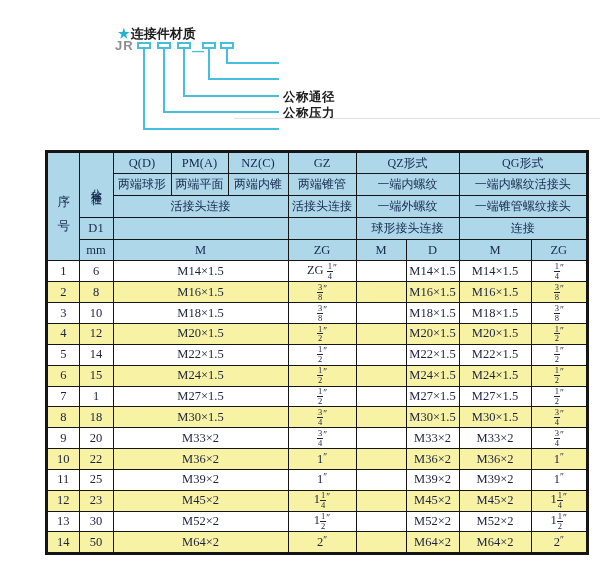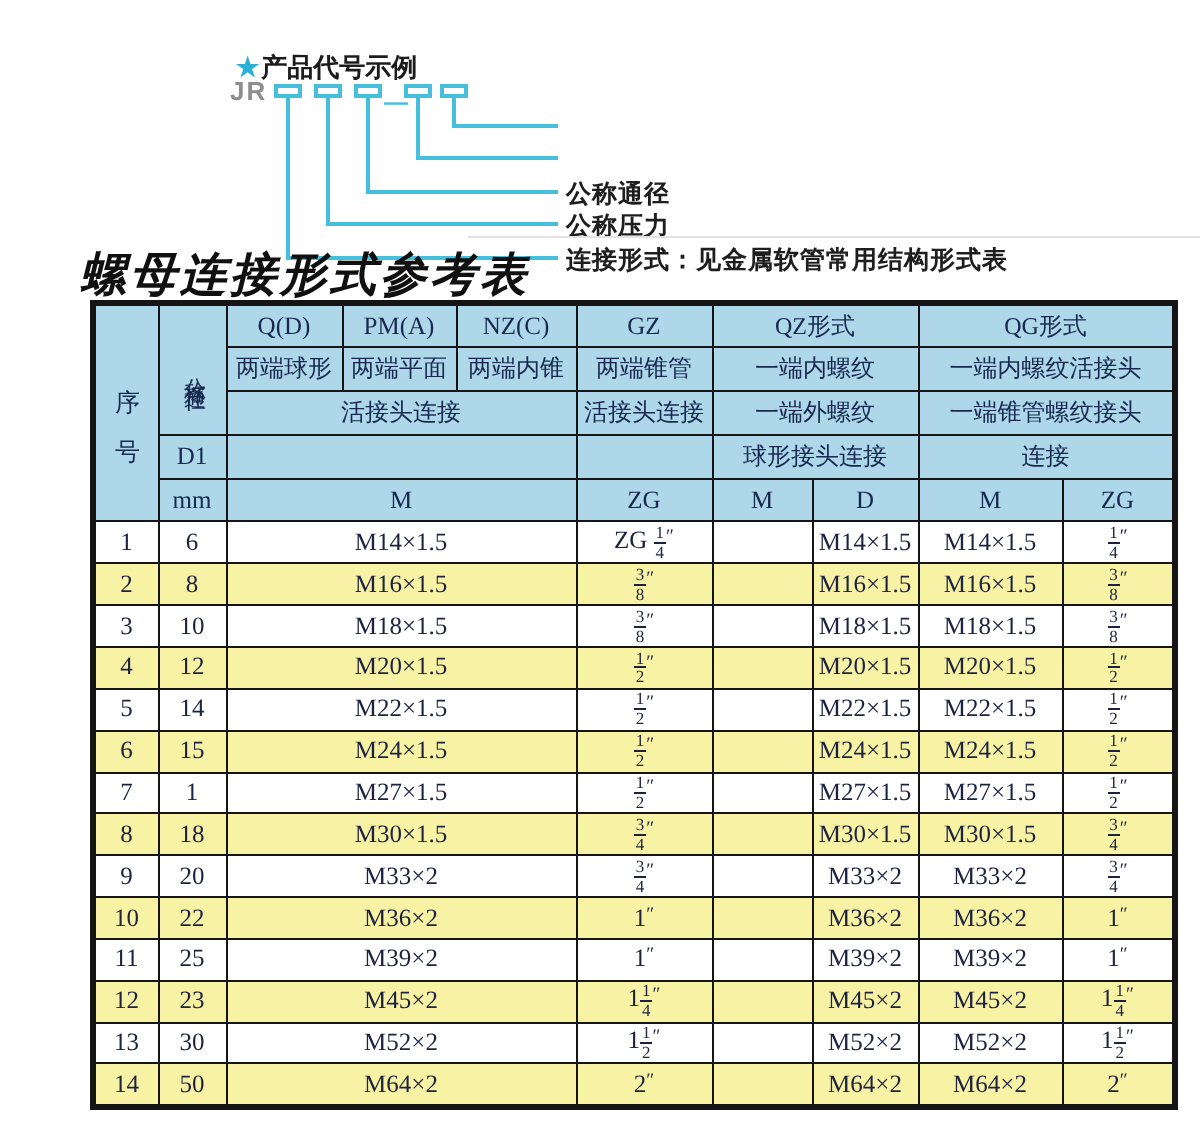--- a/index.html
+++ b/index.html
@@ -50,21 +50,21 @@
   .fr { display:inline-block; vertical-align:-5px; line-height:1.05; text-align:center; font-size:8.5px; }
   .fr .fn { display:block; padding:0 1px; }
   .fr .fd { display:block; border-top:1px solid currentColor; padding:0 1px; }
   .q { font-size:9.5px; vertical-align:3px; }
 </style>
 </head>
 <body>
 
 <div class="page" style="--accent: #45bfdc; --star: #2bafd6; --header-bg: #aed7ea; --row-alt: #f8f3a4; --border: #151515; --ink: #1c2240;">
 
-  <div class="star-line"><span class="star">★</span><span>产品代号示例</span></div>
+  <div class="star-line"><span class="star">★</span><span>连接件材质</span></div>
 
   <div class="jr">JR</div>
   <div class="code-box b1"></div>
   <div class="code-box b2"></div>
   <div class="code-box b3"></div>
   <div class="code-dash">—</div>
   <div class="code-box b4"></div>
   <div class="code-box b5"></div>
 
   <div class="lv v1"></div>
@@ -73,25 +73,23 @@
   <div class="lv v4"></div>
   <div class="lv v5"></div>
   <div class="lh h1"></div>
   <div class="lh h2"></div>
   <div class="lh h3"></div>
   <div class="lh h4"></div>
   <div class="lh h5"></div>
 
   <div class="dlabel dl3">公称通径</div>
   <div class="dlabel dl4">公称压力</div>
-  <div class="dlabel dl5">连接形式：见金属软管常用结构形式表</div>
 
   <div class="page-divider"></div>
 
-  <div class="page-title">螺母连接形式参考表</div>
 
   <table class="ref">
     <colgroup>
       <col style="width:32px">
         <col style="width:34px">
         <col style="width:58px">
         <col style="width:57px">
       <col style="width:60px">
         <col style="width:68px">
         <col style="width:50px">

